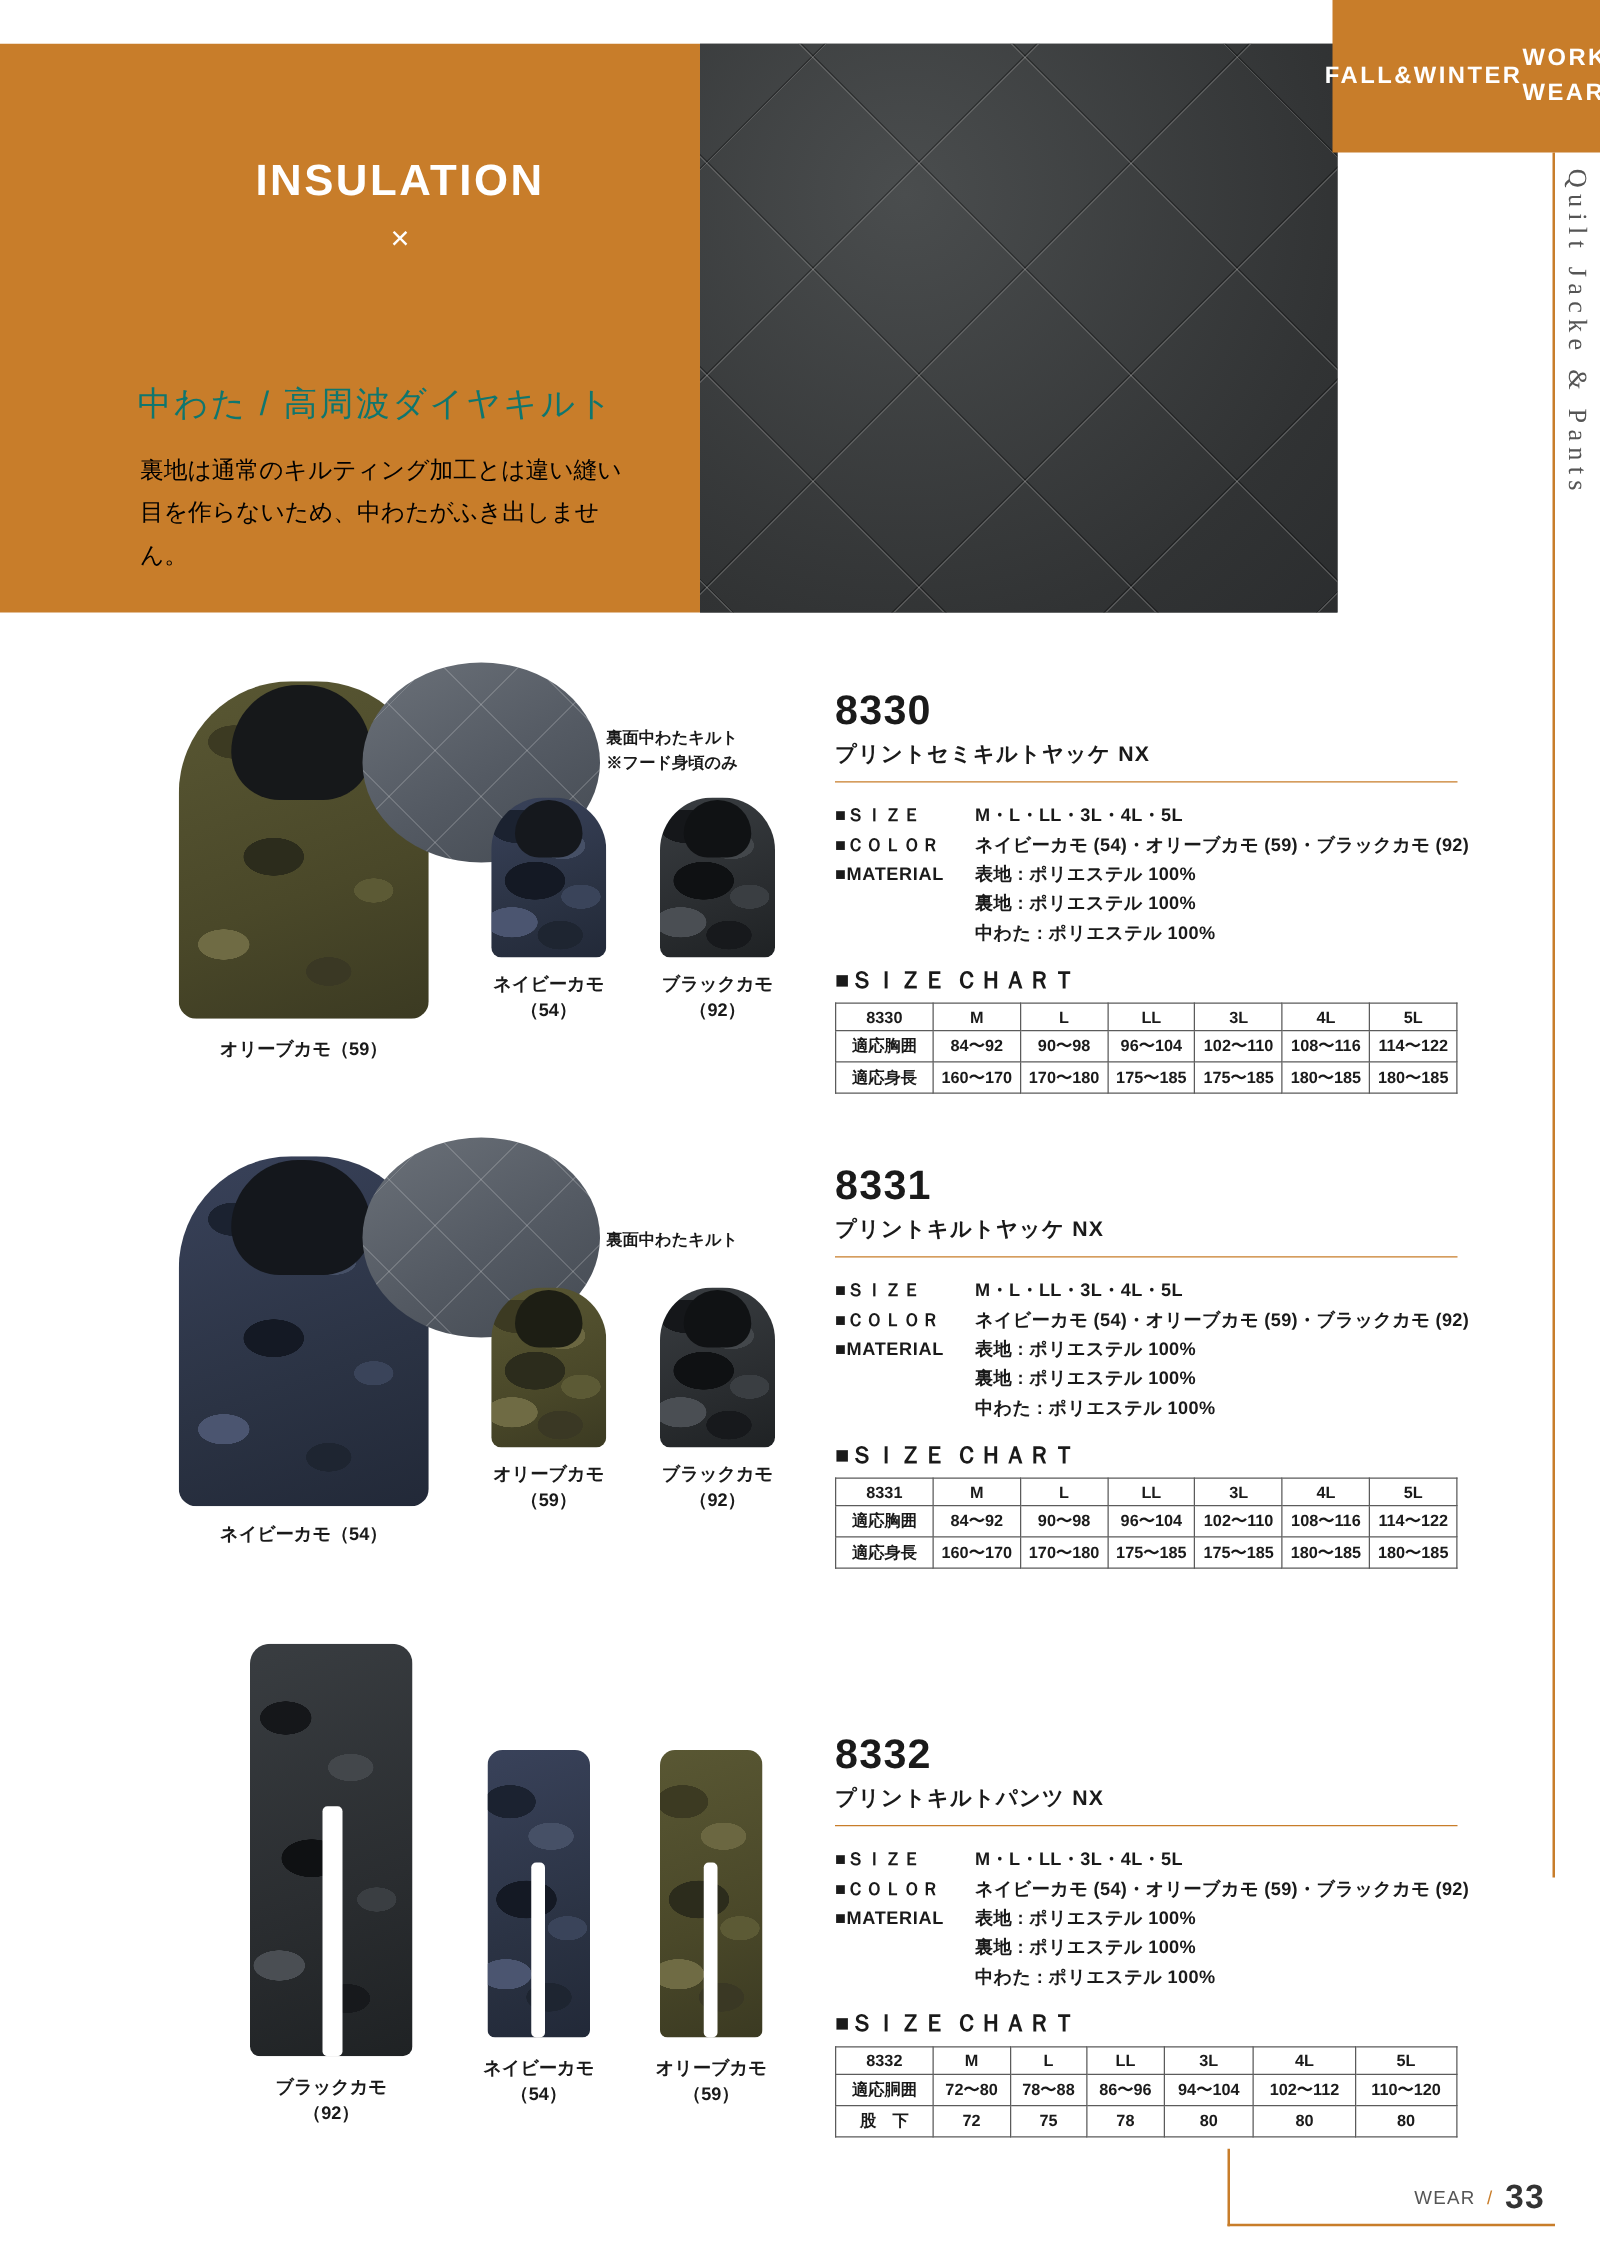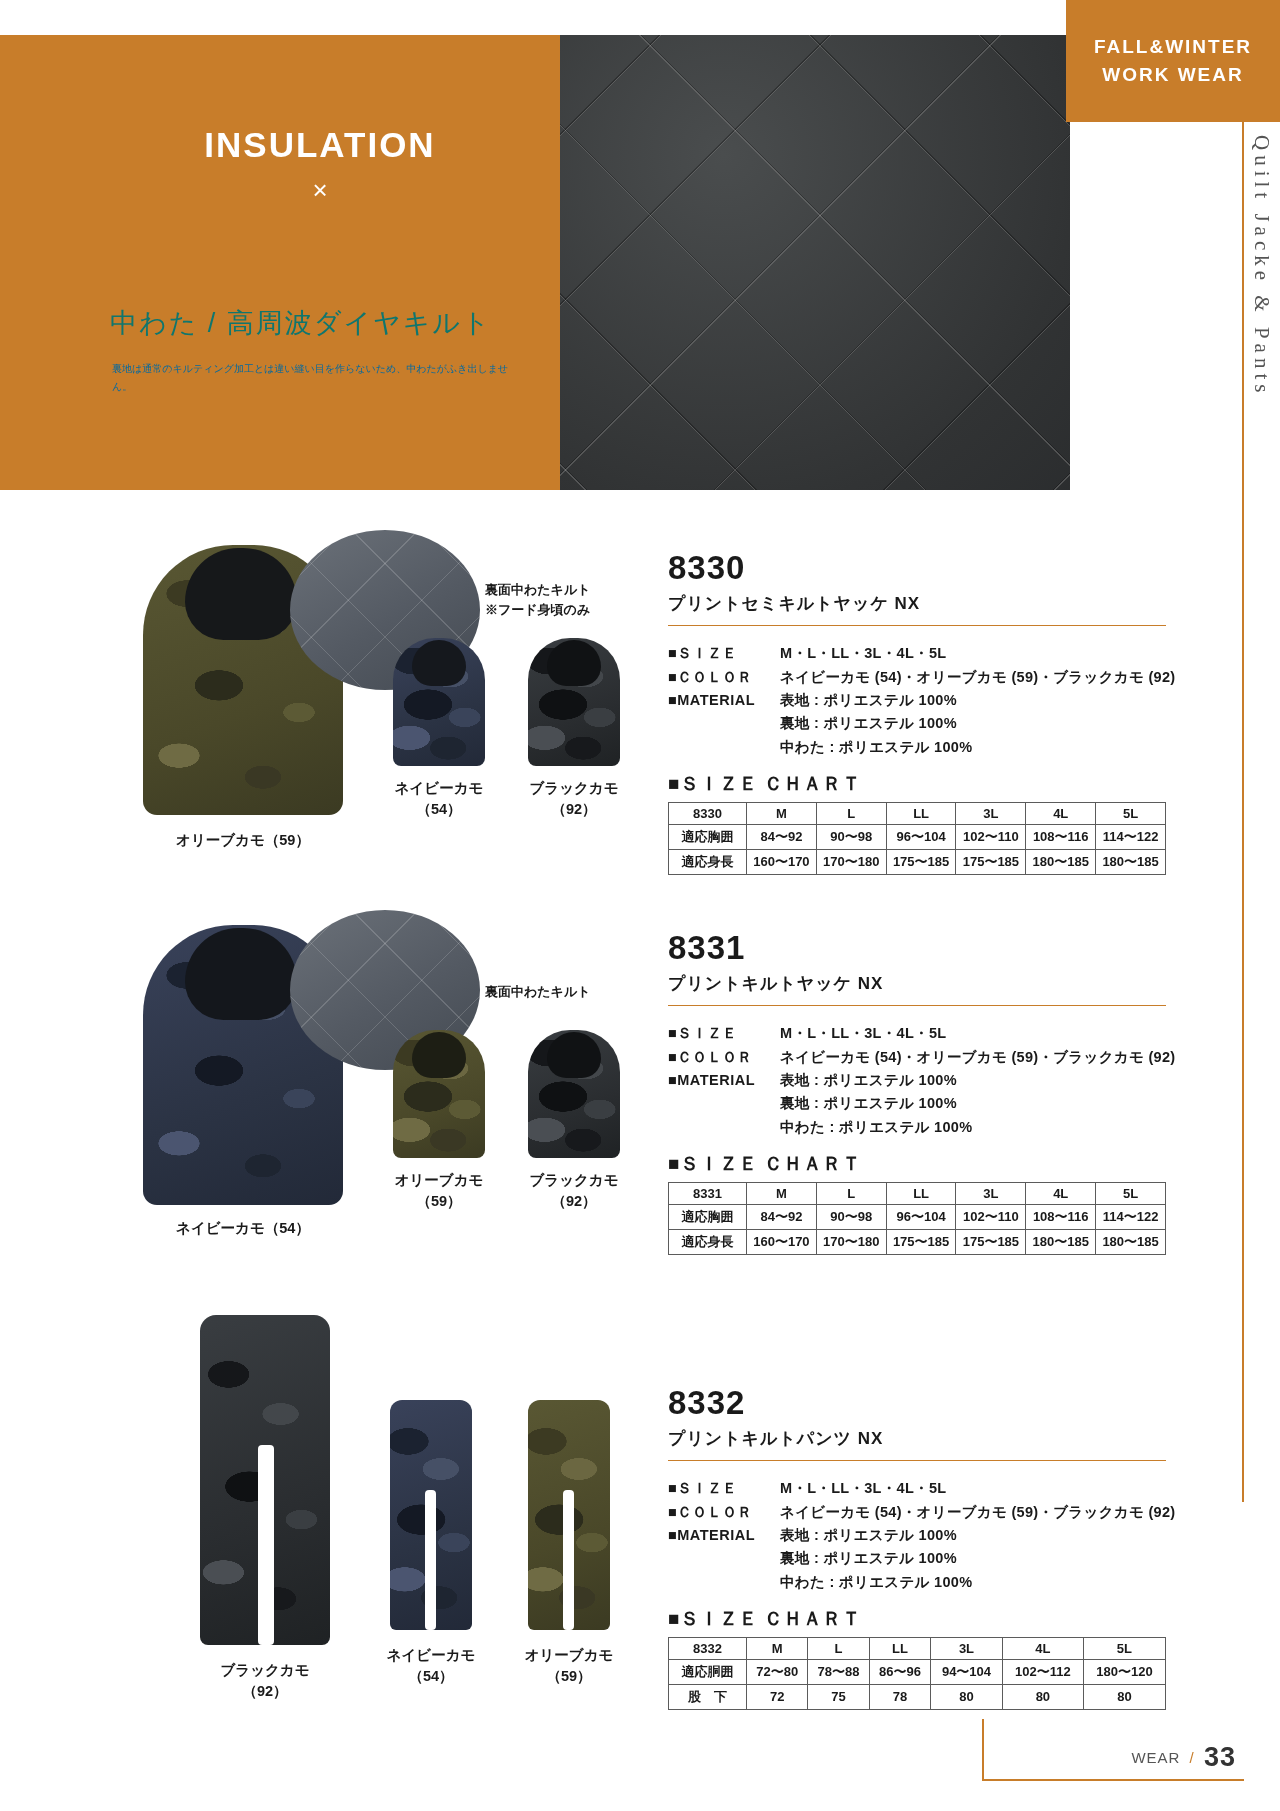--- a/index.html
+++ b/index.html
@@ -28,21 +28,21 @@
     background:
       repeating-linear-gradient(45deg, rgba(255,255,255,0.22) 0 1px, rgba(255,255,255,0) 1px 120px),
       repeating-linear-gradient(-45deg, rgba(255,255,255,0.22) 0 1px, rgba(255,255,255,0) 1px 120px),
       repeating-linear-gradient(45deg, rgba(0,0,0,0.28) 0 2px, rgba(0,0,0,0) 2px 120px),
       repeating-linear-gradient(-45deg, rgba(0,0,0,0.28) 0 2px, rgba(0,0,0,0) 2px 120px),
       radial-gradient(ellipse at 35% 30%, #4a4d4e 0%, #313334 60%, #26282a 100%);
   }
   .hdr-tab {
     position:absolute; right:0; top:0; width:214px; height:122px;
     background:#c87d2a; color:#fff;
-    display:flex; flex-direction:column; justify-content:center; align-items:center;
+    display:flex; flex-direction:row; justify-content:center; align-items:center;
     letter-spacing:2px;
   }
   .hdr-tab div { font-size:19px; font-weight:bold; line-height:1.5; }
   .side-rail {
     position:absolute; right:36px; top:122px; width:2px; height:1380px;
     background:#c87d2a;
   }
   .side-label {
     position:absolute; right:6px; top:135px; width:60px;
     writing-mode:vertical-rl;
@@ -58,21 +58,21 @@
   }
   .hdr-title .x {
     text-align:center; font-size:26px; margin:10px 0 8px 0;
   }
   .hdr-sub {
     position:absolute; left:110px; top:305px; width:430px;
     color:#0f766e; font-size:27px; letter-spacing:2px;
   }
   .hdr-desc {
     position:absolute; left:112px; top:360px; width:400px;
-    color:#0369a1; font-size:10px; line-height:1.8;
+    color:#000000; font-size:19px; line-height:1.8;
   }
 
   
   .product { position:absolute; left:0; width:1280px; }
   .p1 { top:500px; }
   .p2 { top:880px; }
   .p3 { top:1260px; }
 
   .info { position:absolute; left:668px; width:510px; }
   .info .code {
@@ -416,21 +416,21 @@
         <td>4L</td>
         <td>5L</td>
       </tr>
       <tr>
         <td class="rowhead">適応胴囲</td>
         <td>72〜80</td>
         <td>78〜88</td>
         <td>86〜96</td>
         <td>94〜104</td>
         <td>102〜112</td>
-        <td>180〜120</td>
+        <td>110〜120</td>
       </tr>
       <tr>
         <td class="rowhead">股　下</td>
         <td>72</td>
         <td>75</td>
         <td>78</td>
         <td>80</td>
         <td>80</td>
         <td>80</td>
       </tr>

